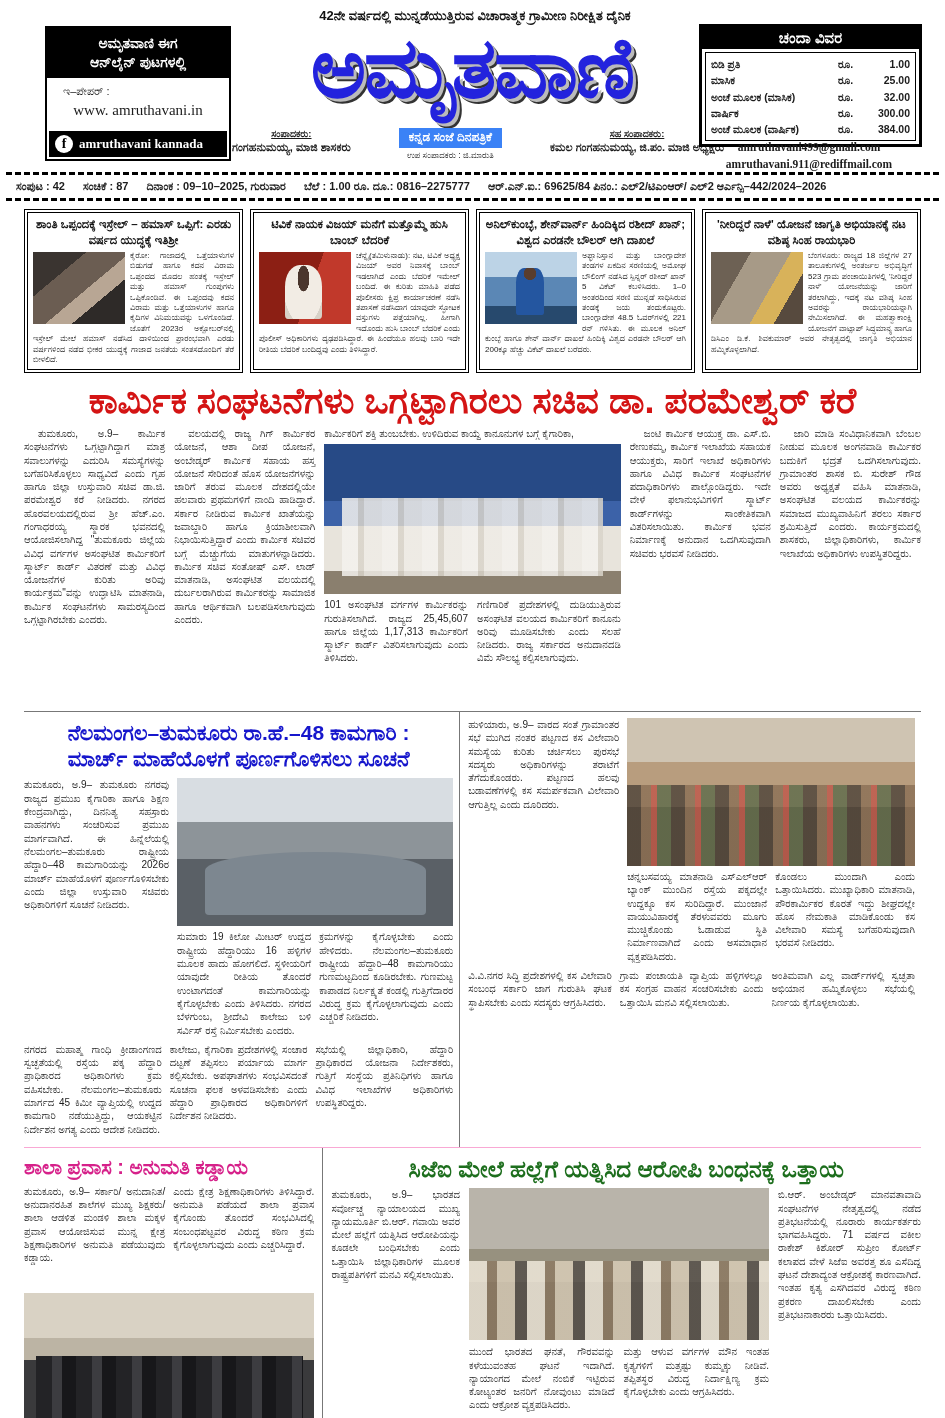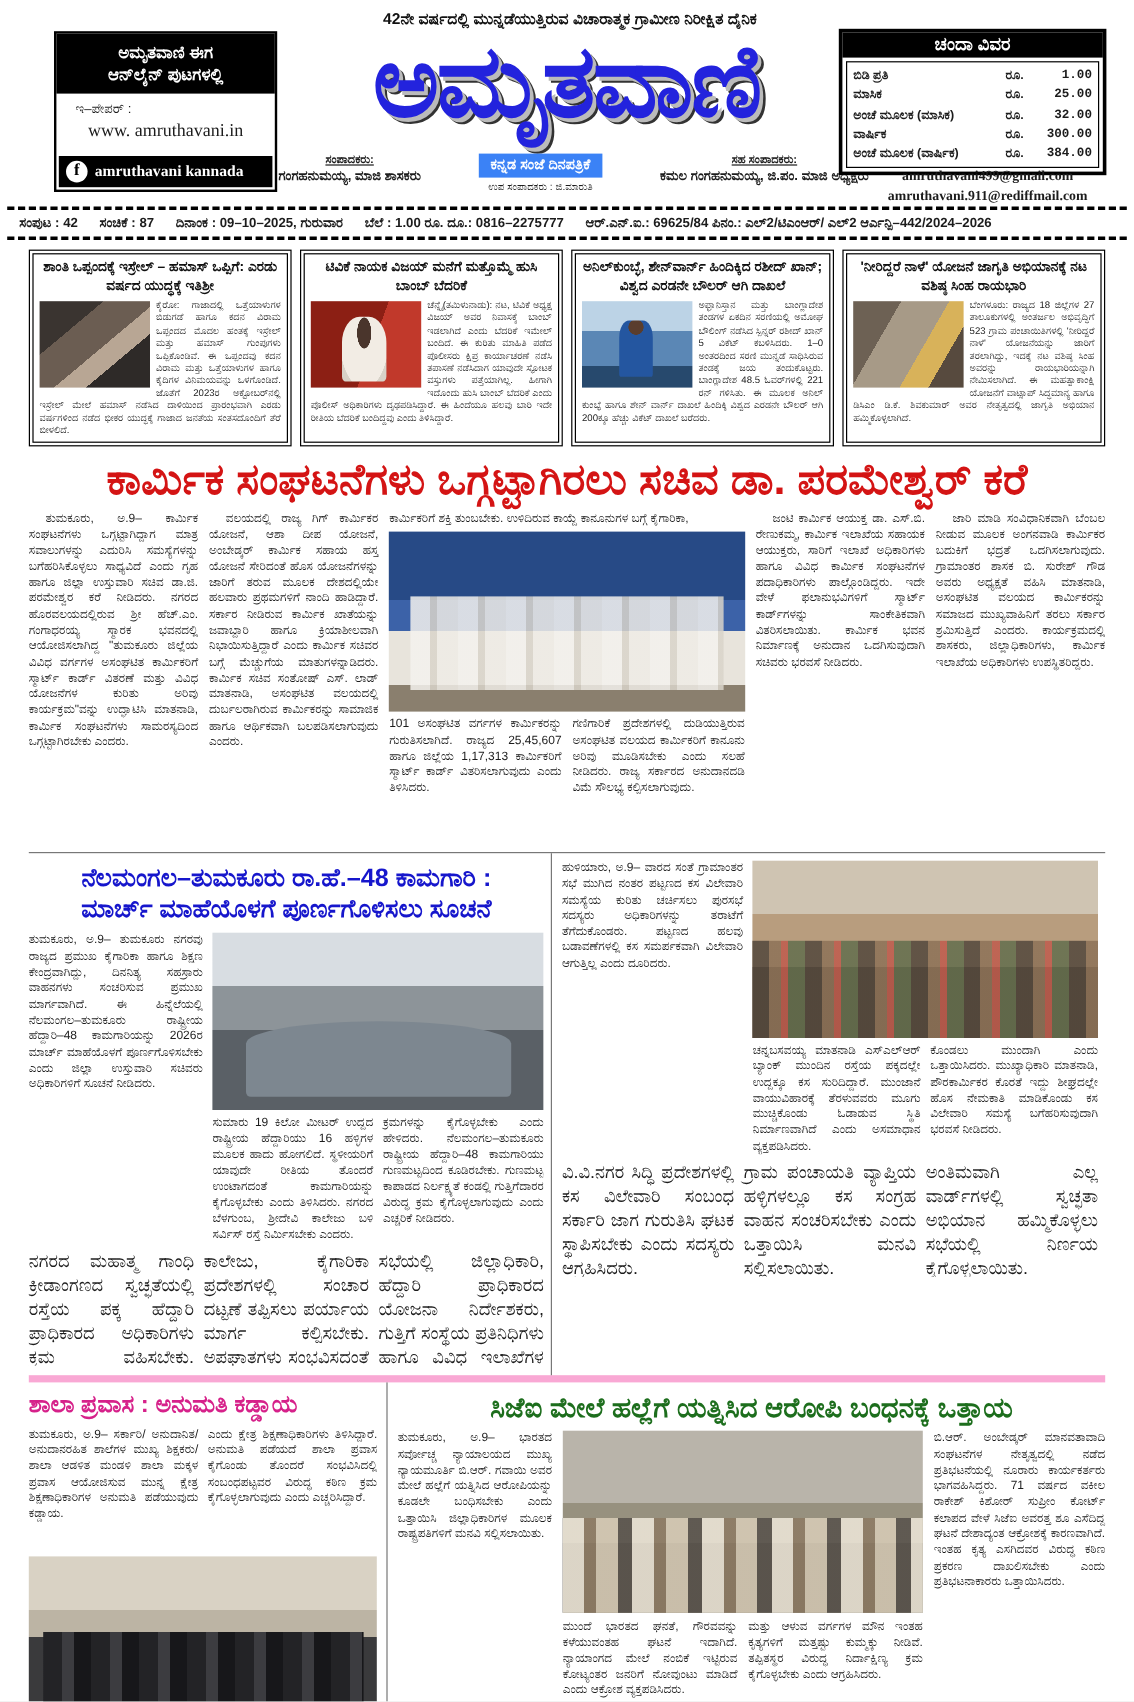--- a/index.html
+++ b/index.html
@@ -27,22 +27,22 @@
   .ed-name{font-weight:bold;font-size:11px;}
   .badge{background:#3b82f6;color:#fff;font-weight:bold;font-size:12px;padding:2px 10px;display:inline-block;}
   .badge-sub{font-size:8.5px;margin-top:2px;}
 
   .subs-box{position:absolute;right:23px;top:24px;width:217px;border:3px solid #000;background:#fff;}
   .subs-title{background:#000;color:#fff;text-align:center;font-weight:bold;font-size:15px;padding:2px 0;}
   .subs-table{border:1px solid #000;margin:3px;padding:3px 5px;}
   .subs-row{display:flex;font-size:10.5px;font-weight:bold;line-height:1.55;}
   .subs-row .lbl{flex:1;}
   .subs-row .cur{width:26px;}
-  .subs-row .val{width:46px;text-align:right;font-family:Liberation Mono, monospace;}
-  .emails{position:absolute;right:12px;top:139px;width:220px;text-align:center;font-weight:bold;
+  .subs-row .val{width:46px;text-align:right;}
+  .emails{position:absolute;right:26px;top:139px;width:220px;text-align:center;font-weight:bold;
           font-size:11.5px;font-family:"Liberation Serif",serif;line-height:1.45;}
 
   
   .info-bar{border-top:3px dashed #000;border-bottom:3px dashed #000;margin:0 6px;
             padding:5px 10px;display:flex;gap:18px;font-size:11px;font-weight:bold;white-space:nowrap;}
 
   
   .briefs{display:flex;gap:7px;margin:8px 24px 6px;}
   .brief{flex:1;border:1px solid #000;outline:1px solid #000;outline-offset:2px;margin:3px;padding:4px 5px;background:#fff;}
   .brief-h{text-align:center;font-weight:bold;font-size:11.5px;line-height:1.35;color:#111;margin-bottom:3px;}
@@ -76,35 +76,35 @@
   .lead-headline{color:#d41414;font-weight:bold;font-size:36px;text-align:center;margin:8px 24px 6px;line-height:1.1;}
   .lead-body{display:flex;gap:9px;margin:4px 24px 0;height:278px;overflow:hidden;border-bottom:1px solid #777;padding-bottom:6px;}
   .ncol{flex:1;font-size:10px;line-height:1.33;text-align:justify;}
   .ncol p{margin:0;text-indent:14px;}
   .midwrap{flex:2.1;display:flex;flex-direction:column;gap:4px;}
   .midwrap .lead-photo{width:100%;height:150px;}
   .mid-sub{display:flex;gap:9px;flex:1;overflow:hidden;}
   .mid-top{font-size:10px;line-height:1.33;text-align:justify;margin:0;}
 
   
-  .row2{display:flex;margin:0 24px;border-bottom:6px solid #f9a8d4;}
+  .row2{display:flex;margin:0 24px;border-bottom:1px solid #f9a8d4;}
   .art{padding:6px 6px 8px 0;}
   .art + .art{border-left:1px solid #777;padding-left:8px;}
   .a-left{width:49%;}
   .a-right{width:51%;}
   .h-blue{color:#1616cc;font-weight:bold;font-size:21px;text-align:center;line-height:1.25;margin:2px 0 6px;}
   .h-red2{color:#d42410;font-weight:bold;font-size:21px;text-align:center;line-height:1.2;margin:2px 0 6px;}
   .art-top{display:flex;gap:8px;overflow:hidden;}
   .art-top .c1{flex:1.05;font-size:10px;line-height:1.33;text-align:justify;}
   .art-top .wrap{flex:2;display:flex;flex-direction:column;gap:4px;}
   .art-photo{width:100%;height:148px;}
   .art-sub{display:flex;gap:8px;overflow:hidden;}
   .art-sub div{flex:1;font-size:10px;line-height:1.33;text-align:justify;}
   .art-bottom{display:flex;gap:8px;margin-top:6px;height:96px;overflow:hidden;}
-  .art-bottom div{flex:1;font-size:15px;line-height:1.33;text-align:justify;}
+  .art-bottom div{flex:1;font-size:10px;line-height:1.33;text-align:justify;}
 
   
   .row3{display:flex;margin:0 24px 0;}
   .b-left{width:33%;padding:6px 8px 6px 0;}
   .b-right{width:67%;border-left:1px solid #777;padding:6px 0 6px 8px;}
   .h-pink{color:#d6218a;font-weight:bold;font-size:20px;text-align:left;margin:2px 0 6px;}
   .h-green{color:#1d6e1d;font-weight:bold;font-size:23px;text-align:center;margin:2px 0 6px;line-height:1.15;}
   .two-col{display:flex;gap:8px;height:102px;overflow:hidden;}
   .two-col div{flex:1;font-size:10px;line-height:1.33;text-align:justify;}
   .law-photo{width:100%;height:150px;margin:6px 0 4px;}

